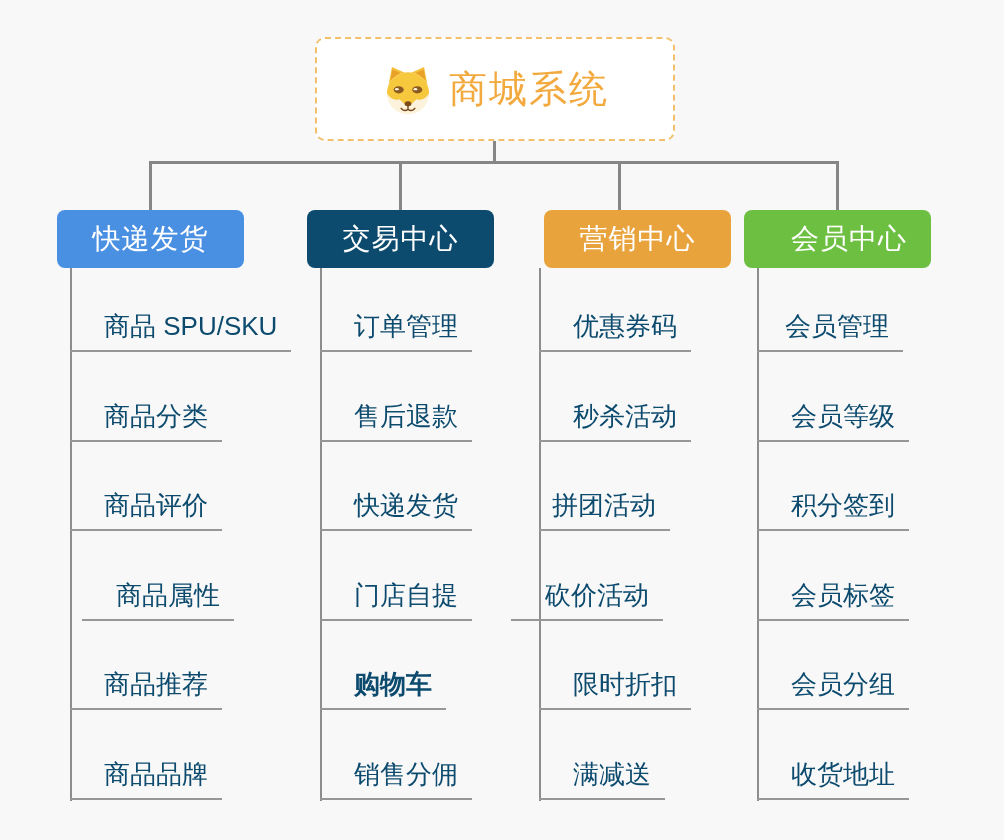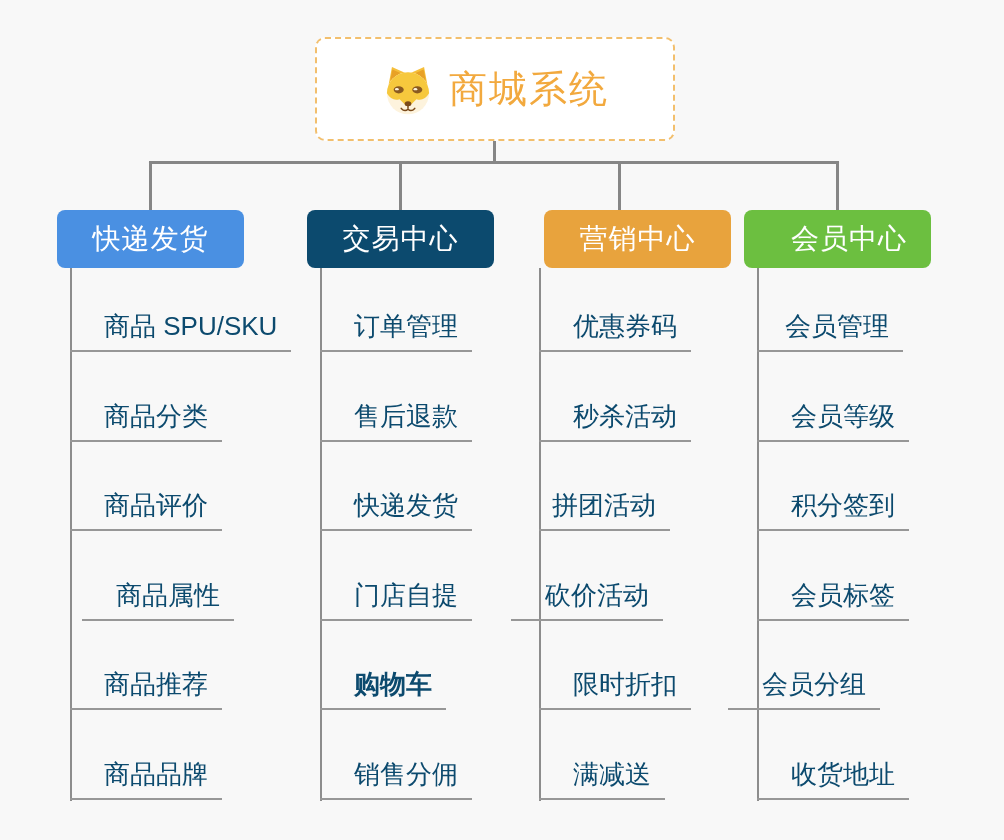--- a/index.html
+++ b/index.html
@@ -117,17 +117,17 @@
       <div class="leaf" style="left: 539px; top: 759px;">满减送</div>
       <div class="connector drop" style="left: 836px;"></div>
       <div class="branch-header" style="left: 744px; background: rgb(108, 191, 64); padding-left: 23px;">
         <span>会员中心</span>
       </div>
       <div class="spine" style="left: 757px;"></div>
       <div class="leaf" style="left: 757px; top: 311px; padding-left: 28px;">会员管理</div>
       <div class="leaf" style="left: 757px; top: 401px;">会员等级</div>
       <div class="leaf" style="left: 757px; top: 490px;">积分签到</div>
       <div class="leaf" style="left: 757px; top: 580px;">会员标签</div>
-      <div class="leaf" style="left: 728px; top: 669px;">会员分组</div>
+      <div class="leaf" style="left: 757px; top: 669px;">会员分组</div>
       <div class="leaf" style="left: 757px; top: 759px;">收货地址</div>
     </div>
 
 </div>
 
 </body></html>

